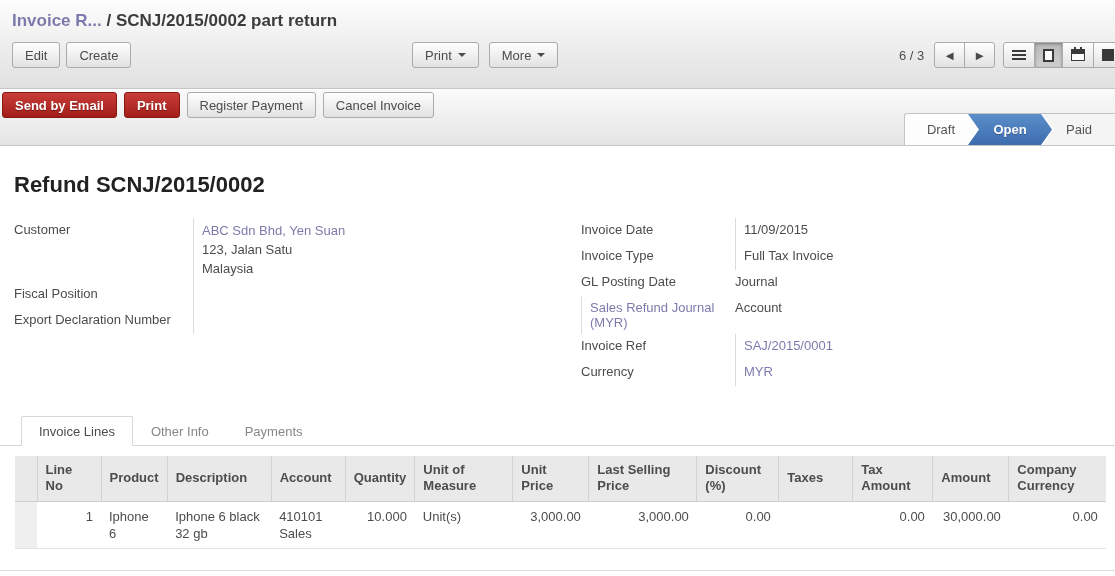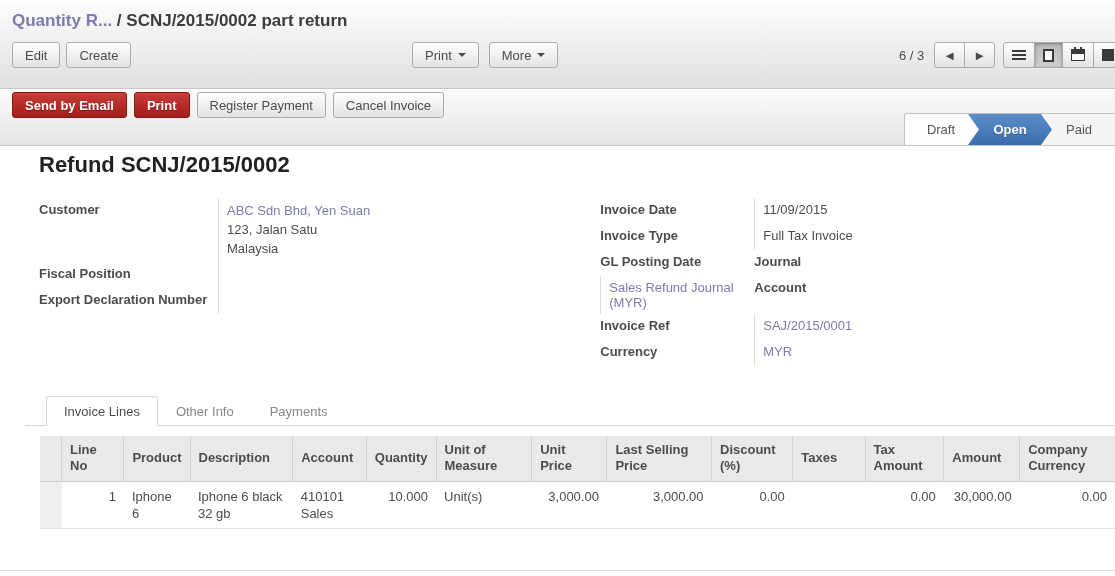--- a/index.html
+++ b/index.html
@@ -41,39 +41,39 @@
   .icon-list { display:block; width:14px; height:10px;
                background:linear-gradient(#3a3a3a 0 2px, transparent 2px 4px, #3a3a3a 4px 6px, transparent 6px 8px, #3a3a3a 8px 10px); }
   .icon-form { display:block; width:11px; height:13px; border:2px solid #3a3a3a; background:#fdfdfd; }
   .icon-cal  { position:relative; display:block; width:14px; height:12px; border:1px solid #3a3a3a; background:#fdfdfd; }
   .icon-cal::before { content:""; position:absolute; left:0; right:0; top:0; height:4px; background:#3a3a3a; }
   .icon-cal::after  { content:""; position:absolute; top:-3px; left:2px; width:2px; height:3px; background:#3a3a3a; box-shadow:6px 0 0 #3a3a3a; }
   .icon-graph { display:block; width:12px; height:12px; background:linear-gradient(#3a3a3a,#3a3a3a); }
 
   
   .band-b { position:relative; height:57px; background:linear-gradient(#fbfbfb,#e4e4e4); border-bottom:1px solid #c6c6c6; }
-  .action-row { display:flex; gap:7px; padding:3px 0 0 12px;align-items:flex-end; }
+  .action-row { display:flex; gap:7px; padding:3px 0 0 2px;align-items:flex-end; }
 
   .statusbar { position:absolute; right:0; bottom:0; height:32px; display:flex; align-items:stretch;
                background:#fdfdfd; border:1px solid #c3c3c3; border-right:none; border-bottom:none; border-radius:3px 0 0 0; }
   .step { display:flex; align-items:center; justify-content:center; font-size:13px; color:#555; min-width:72px; padding:0 10px; }
   .step.mid  { clip-path:polygon(0 0, calc(100% - 11px) 0, 100% 50%, calc(100% - 11px) 100%, 0 100%, 11px 50%); margin-left:-9px; min-width:84px; }
   .step.first{ clip-path:polygon(0 0, calc(100% - 11px) 0, 100% 50%, calc(100% - 11px) 100%, 0 100%); }
   .step.last { clip-path:polygon(0 0, 100% 0, 100% 100%, 0 100%, 11px 50%); margin-left:-9px; background:#f4f4f4; }
   .step.active { background:linear-gradient(#5b8ec9,#3d6cae); color:#fff; font-weight:bold; text-shadow:0 1px 0 rgba(0,0,0,.25); }
 
   
-  .sheet { position:relative; padding:2px 0 0;margin-left:25px; }
+  .sheet { position:relative; padding:22px 0 0; }
   h1.form-title { font-size:22px; color:#222; margin:4px 0 20px 14px; font-weight:bold; }
 
   .field-groups { display:flex; }
   .fgroup { display:grid; align-content:start; font-size:13px; }
   .fgroup.left  { width:565px; grid-template-columns:179px 1fr; margin-left:14px; }
   .fgroup.right { width:520px; grid-template-columns:154px 1fr; margin-left:2px; }
-  .flabel { font-weight:bold; color:#4c4c4c; padding:4px 10px 4px 0; min-height:26px; }
+  .flabel { font-weight:normal; color:#4c4c4c; padding:4px 10px 4px 0; min-height:26px; }
   .fvalue { border-left:1px solid #dcdcdc; padding:4px 0 4px 8px; min-height:26px; color:#4c4c4c; }
   .fvalue.link { color:#7c7bad; cursor:pointer; }
   .addr-line { color:#4c4c4c; padding-top:1px; line-height:18px; }
   .customer-link { color:#7c7bad; cursor:pointer; line-height:18px; }
 
   
   .tabs { display:flex; margin-top:30px; padding-left:21px; border-bottom:1px solid #d6d6d6; }
   .tab { font-size:13px; color:#878787; padding:7px 17px 6px; cursor:pointer; border:1px solid transparent; margin-bottom:-1px; }
   .tab.active { color:#4c4c4c; background:#fff; border-color:#d6d6d6; border-bottom-color:#fff; border-radius:2px 2px 0 0; }
 
@@ -88,21 +88,21 @@
 
   .sheet-bottom-line { position:absolute; left:0; top:570px; width:1115px; border-top:1px solid #ddd; }
 </style>
 </head>
 <body>
 
 <div class="screen">
 
   <div class="band-a">
     <div class="breadcrumb-row">
-      <span class="bc-link">Quantity R...</span><span class="bc-sep"> / </span><span class="bc-current">SCNJ/2015/0002 part return</span>
+      <span class="bc-link">Invoice R...</span><span class="bc-sep"> / </span><span class="bc-current">SCNJ/2015/0002 part return</span>
     </div>
     <div class="control-row">
       <div class="left-btns">
         <button class="btn">Edit</button>
         <button class="btn">Create</button>
       </div>
       <div class="center-btns">
         <button class="btn">
             <span>Print</span>
             <span class="caret"></span>

